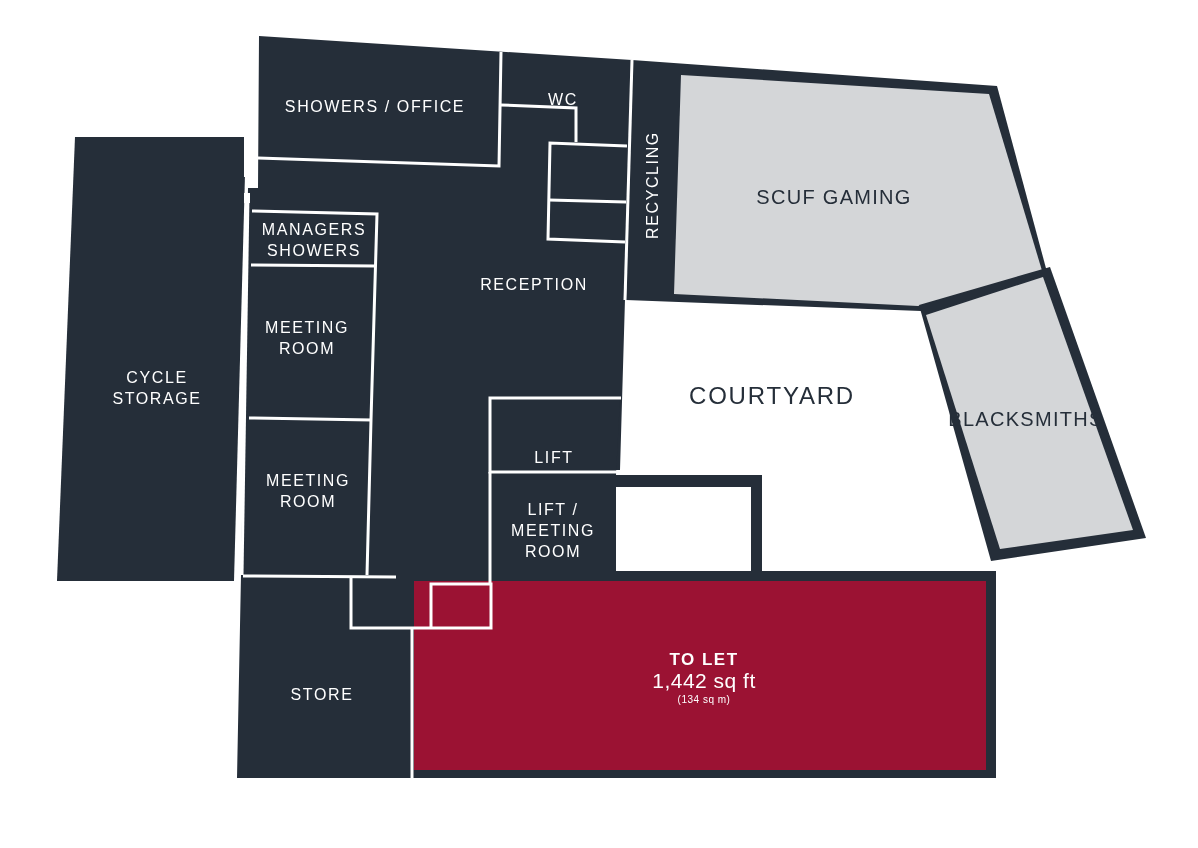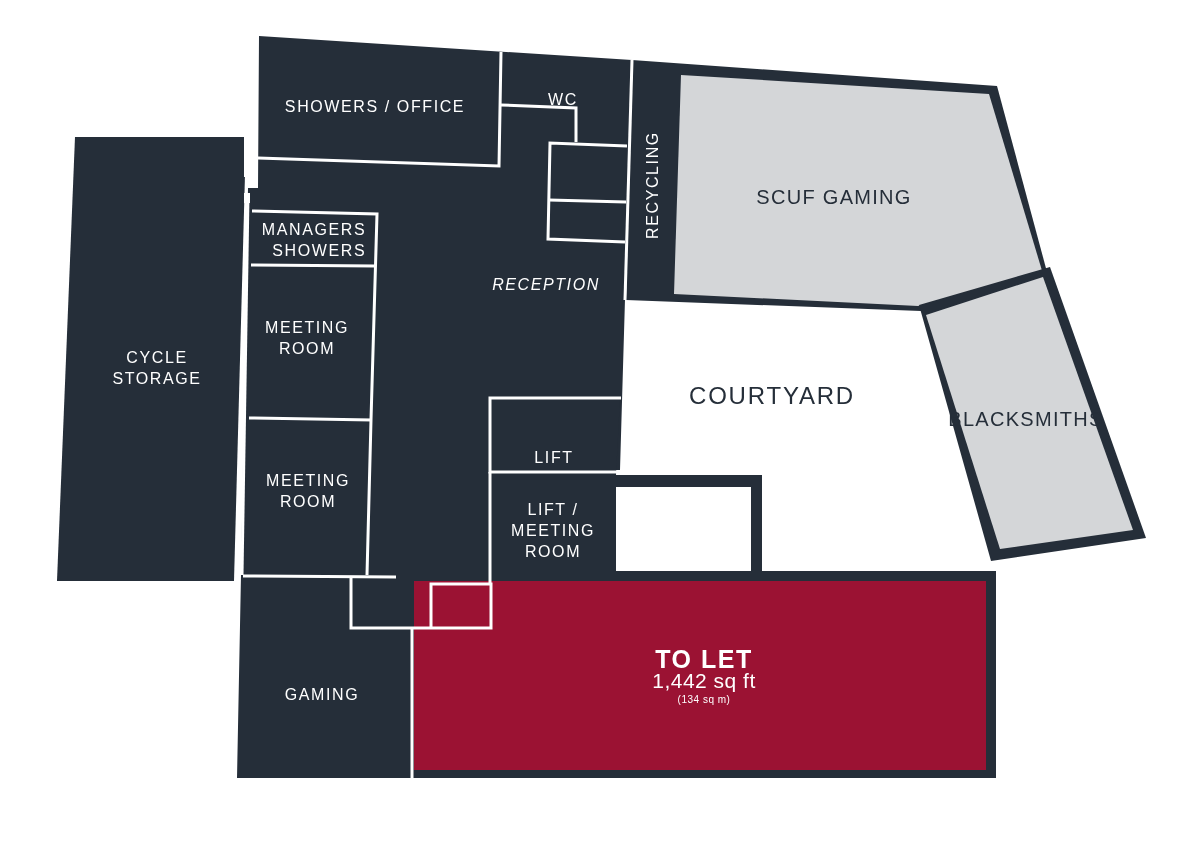--- a/index.html
+++ b/index.html
@@ -7,21 +7,21 @@
          font-family:"Liberation Sans", "DejaVu Sans", sans-serif; }
   svg { position:absolute; left:0; top:0; }
   .lbl { position:absolute; transform:translate(-50%,-50%); text-align:center;
          color:#ffffff; font-size:16px; letter-spacing:1.6px; line-height:21px;
          white-space:nowrap; font-weight:normal; }
   .lbl.dark { color:#252e39; font-size:20px; letter-spacing:1.3px; }
   .lbl.court { color:#252e39; font-size:24px; letter-spacing:1.8px; }
   .lbl.vert { transform:translate(-50%,-50%) rotate(-90deg); }
   .let { position:absolute; left:704px; top:678px; transform:translate(-50%,-50%);
          text-align:center; color:#ffffff; }
-  .let .t1 { font-size:25px; font-weight:bold; letter-spacing:1.5px; line-height:23px; }
+  .let .t1 { font-size:17px; font-weight:bold; letter-spacing:1.5px; line-height:23px; }
   .let .t2 { font-size:21px; line-height:20px; letter-spacing:0.5px; }
   .let .t3 { font-size:10px; line-height:17px; letter-spacing:0.5px; }
 </style>
 </head>
 <body>
 
 <svg width="1198" height="848" viewBox="0 0 1198 848">
 
   <polygon points="75,137 246,137 234,581 57,581" fill="#252e39"></polygon>
 
@@ -67,44 +67,44 @@
 
   <rect x="244" y="137" width="10" height="40" fill="#ffffff"></rect>
   <rect x="244" y="193" width="6" height="10" fill="#ffffff"></rect>
 </svg>
 
 <div class="lbl" style="left:375px;top:106px;">SHOWERS / OFFICE</div>
 <div class="lbl" style="left:563px;top:68px;margin-top:31px;">WC</div>
 <div class="lbl vert" style="left:652px;top:185px;">RECYCLING</div>
 <div class="lbl dark" style="left:834px;top:197px;">SCUF GAMING</div>
 
-<div class="lbl" style="left:314px;top:240px;text-align:right;">
+<div class="lbl" style="left:314px;top:240px;">
   <div>MANAGERS</div>
   <div>SHOWERS</div>
 </div>
-<div class="lbl" style="left:546px;top:284px;font-style:italic;">RECEPTION</div>
+<div class="lbl" style="left:534px;top:284px;">RECEPTION</div>
 <div class="lbl" style="left:307px;top:338px;">
   <div>MEETING</div>
   <div>ROOM</div>
 </div>
 <div class="lbl" style="left:308px;top:491px;">
   <div>MEETING</div>
   <div>ROOM</div>
 </div>
-<div class="lbl" style="left:157px;top:368px;">
+<div class="lbl" style="left:157px;top:388px;">
   <div>CYCLE</div>
   <div>STORAGE</div>
 </div>
 <div class="lbl court" style="left:772px;top:395px;">COURTYARD</div>
 <div class="lbl dark" style="left:1026px;top:419px;">BLACKSMITHS</div>
 <div class="lbl" style="left:554px;top:457px;">LIFT</div>
 <div class="lbl" style="left:553px;top:530px;">
   <div>LIFT /</div>
   <div>MEETING</div>
   <div>ROOM</div>
 </div>
-<div class="lbl" style="left:322px;top:694px;">GAMING</div>
+<div class="lbl" style="left:322px;top:694px;">STORE</div>
 
 <div class="let">
   <div class="t1">TO LET</div>
   <div class="t2">1,442 sq ft</div>
   <div class="t3">(134 sq m)</div>
 </div>
 
 </body></html>

